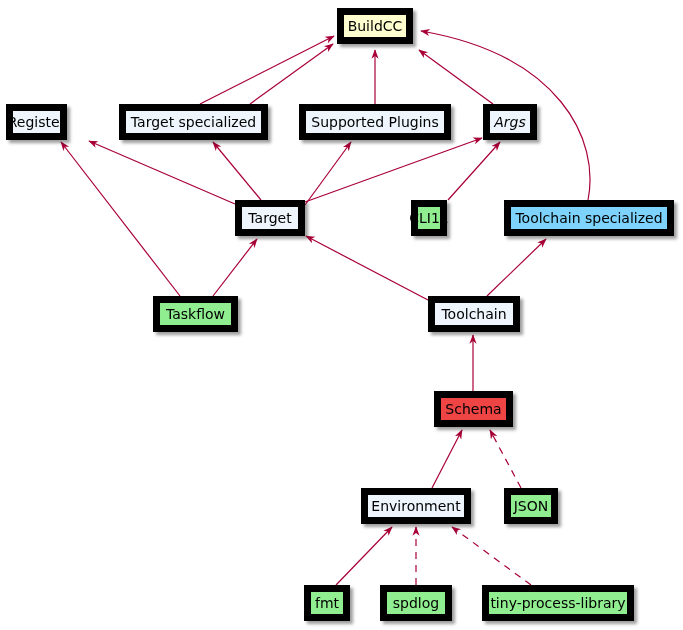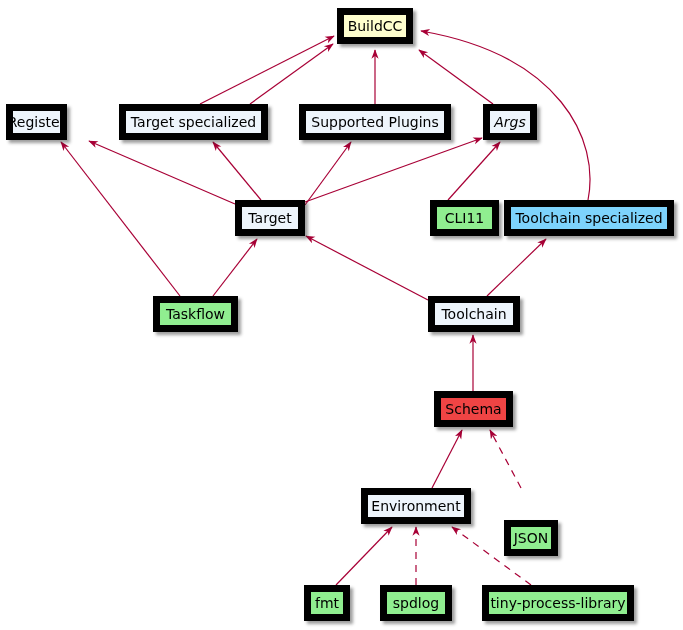--- a/index.html
+++ b/index.html
@@ -88,39 +88,39 @@
       </div>
       <div class="node" style="left: 299px; top: 104px; width: 152px; height: 36px; background: rgb(238, 245, 252); border-color: rgb(0, 0, 0);">
         <span class="node-label">Supported Plugins</span>
       </div>
       <div class="node" style="left: 483px; top: 104px; width: 54px; height: 36px; background: rgb(238, 245, 252); border-color: rgb(0, 0, 0); font-style: italic;">
         <span class="node-label">Args</span>
       </div>
       <div class="node" style="left: 235px; top: 200px; width: 70px; height: 36px; background: rgb(238, 245, 252); border-color: rgb(0, 0, 0);">
         <span class="node-label">Target</span>
       </div>
-      <div class="node" style="left: 430px; top: 200px; width: 69px; height: 36px; background: rgb(144, 238, 144); border-color: rgb(0, 0, 0); text-align: right;">
+      <div class="node" style="left: 411px; top: 200px; width: 36px; height: 36px; background: rgb(144, 238, 144); border-color: rgb(0, 0, 0); text-align: right;">
         <span class="node-label">CLI11</span>
       </div>
       <div class="node" style="left: 504px; top: 200px; width: 170px; height: 36px; background: #7dd3fc; border-color: rgb(0, 0, 0);">
         <span class="node-label">Toolchain specialized</span>
       </div>
       <div class="node" style="left: 153px; top: 296px; width: 85px; height: 36px; background: rgb(144, 238, 144); border-color: rgb(0, 0, 0);">
         <span class="node-label">Taskflow</span>
       </div>
       <div class="node" style="left: 428px; top: 296px; width: 92px; height: 36px; background: rgb(238, 245, 252); border-color: rgb(0, 0, 0);">
         <span class="node-label">Toolchain</span>
       </div>
       <div class="node" style="left: 434px; top: 391px; width: 79px; height: 36px; background: #ef4444; border-color: rgb(0, 0, 0);">
         <span class="node-label">Schema</span>
       </div>
       <div class="node" style="left: 361px; top: 488px; width: 110px; height: 36px; background: rgb(238, 245, 252); border-color: rgb(0, 0, 0);">
         <span class="node-label">Environment</span>
       </div>
-      <div class="node" style="left: 504px; top: 488px; width: 54px; height: 36px; background: rgb(144, 238, 144); border-color: rgb(0, 0, 0); margin-top: 32px;">
+      <div class="node" style="left: 504px; top: 488px; width: 54px; height: 36px; background: rgb(144, 238, 144); border-color: rgb(0, 0, 0);">
         <span class="node-label">JSON</span>
       </div>
       <div class="node" style="left: 304px; top: 585px; width: 46px; height: 36px; background: rgb(144, 238, 144); border-color: rgb(0, 0, 0);">
         <span class="node-label">fmt</span>
       </div>
       <div class="node" style="left: 380px; top: 585px; width: 72px; height: 36px; background: rgb(144, 238, 144); border-color: rgb(0, 0, 0);">
         <span class="node-label">spdlog</span>
       </div>
       <div class="node" style="left: 482px; top: 585px; width: 152px; height: 36px; background: rgb(144, 238, 144); border-color: rgb(0, 0, 0);">
         <span class="node-label">tiny-process-library</span>

